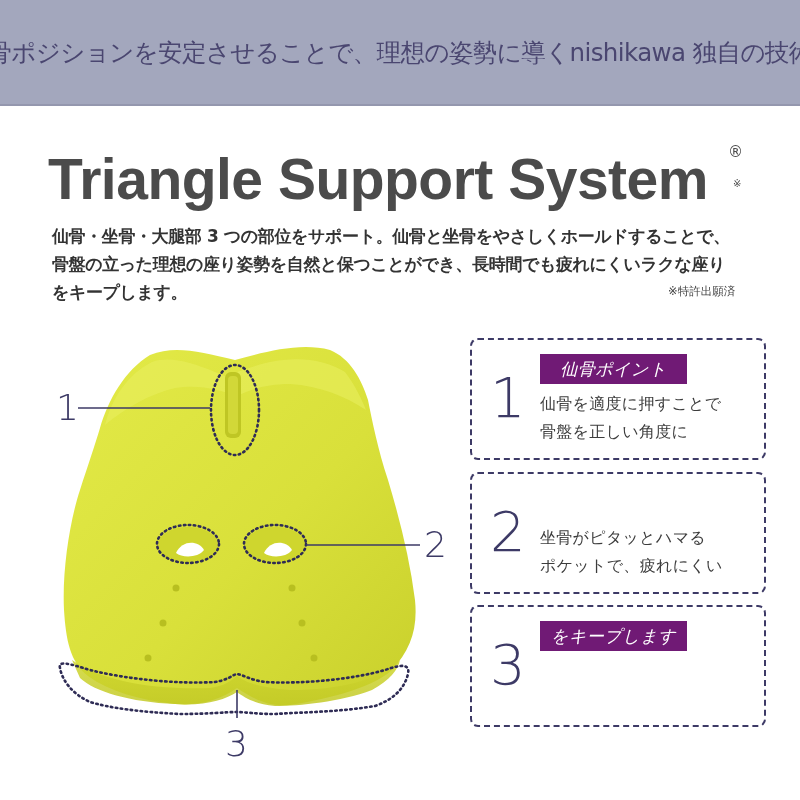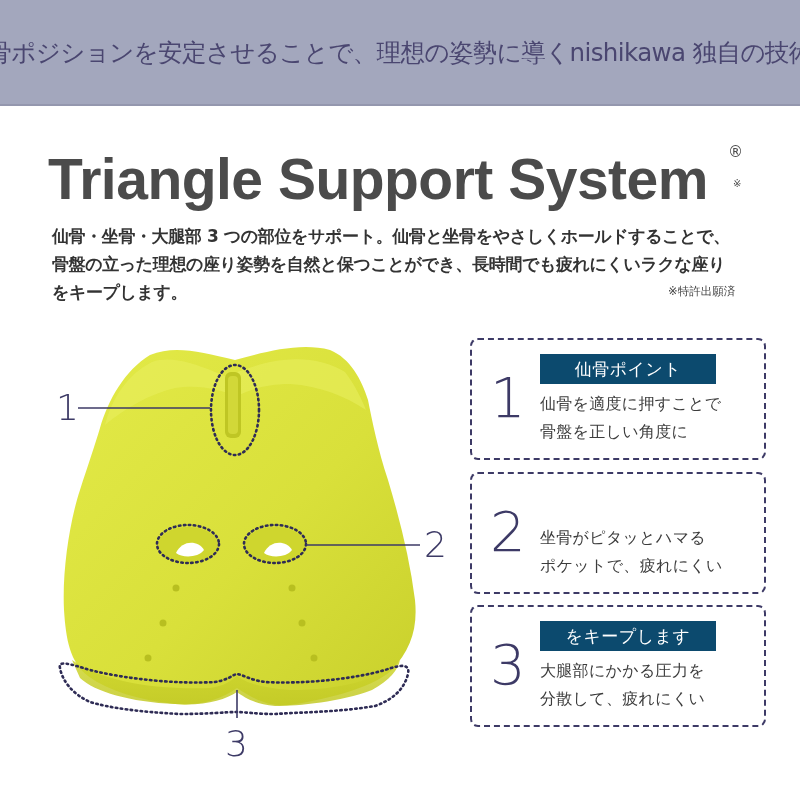--- a/index.html
+++ b/index.html
@@ -52,23 +52,23 @@
   
   .card {
     position: absolute; left: 470px; width: 296px; height: 122px;
     border: 2.5px dashed #3d3a66; border-radius: 8px;
   }
   .card-num {
     position: absolute; left: 18px; top: 28px; font-size: 56px; line-height: 60px;
     color: #3d3a66; font-weight: 200; font-family: "DejaVu Sans", sans-serif;
   }
   .card-label {
-    position: absolute; left: 68px; top: 14px; width: 176px; height: 30px;
-    background: #0c4a6e; color: #ffffff; font-size: 17px;
-    display: flex; align-items: center; justify-content: center; letter-spacing: 0.5px;
+    position: absolute; left: 68px; top: 14px; width: 147px; height: 30px;
+    background: #701a75; color: #ffffff; font-size: 17px;
+    display: flex; align-items: center; justify-content: center; letter-spacing: 0.5px; font-style: italic;
   }
   .card-body {
     position: absolute; left: 68px; top: 50px; font-size: 16px; line-height: 28px; color: #3c3c3c;
     white-space: nowrap; letter-spacing: 0.3px;
   }
   .card-body span { display: block; }
 </style>
 </head>
 <body>
 
@@ -164,17 +164,13 @@
   <span class="card-num">2</span>
   <div class="card-body">
     <span>坐骨がピタッとハマる</span>
     <span>ポケットで、疲れにくい</span>
   </div>
 </div>
 
 <div class="card" style="top:605px;">
   <span class="card-num">3</span>
   <div class="card-label">をキープします</div>
-  <div class="card-body">
-    <span>大腿部にかかる圧力を</span>
-    <span>分散して、疲れにくい</span>
-  </div>
 </div>
 
 </body></html>

